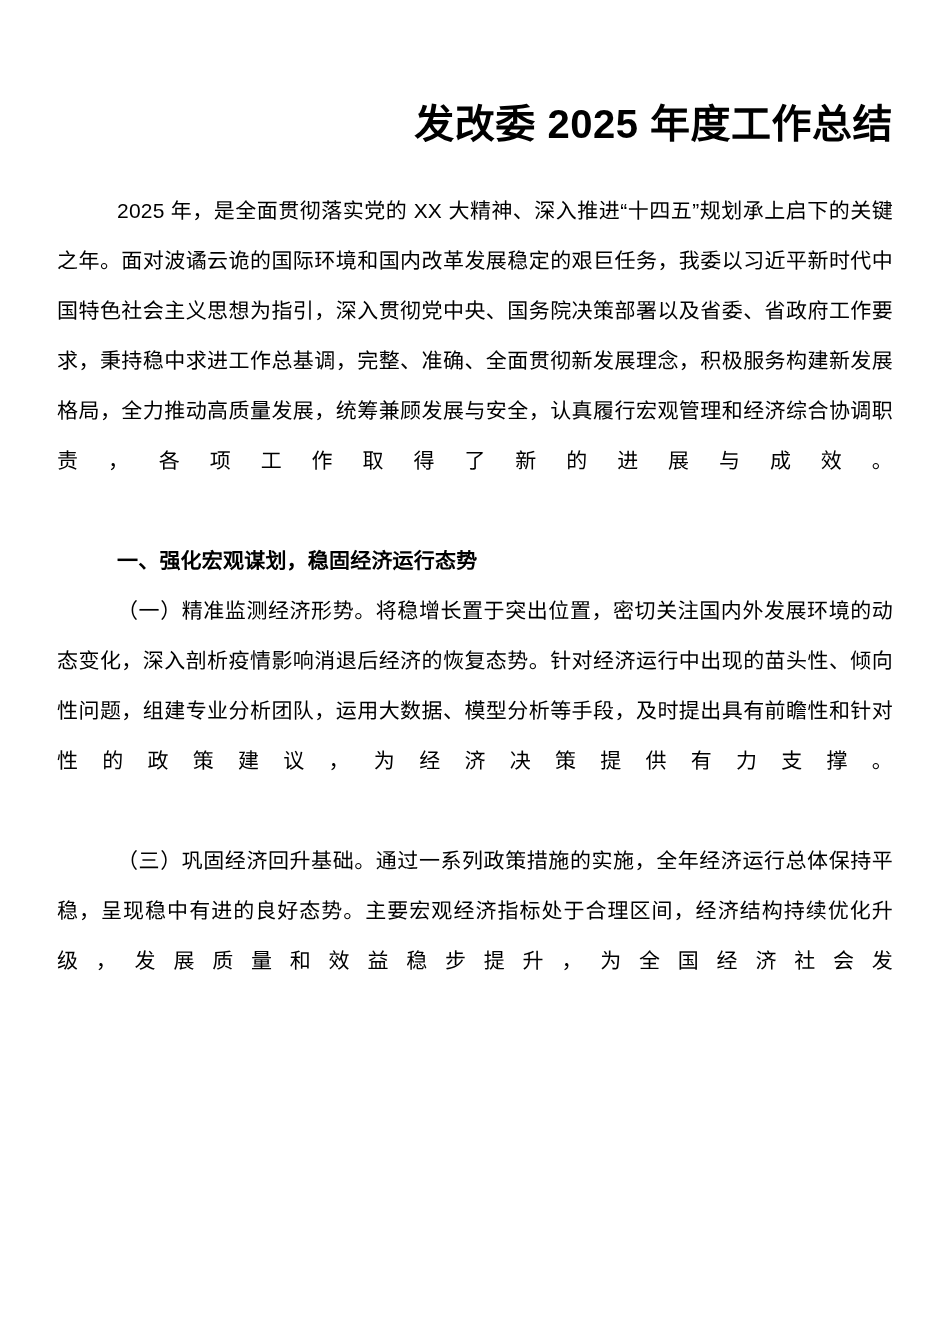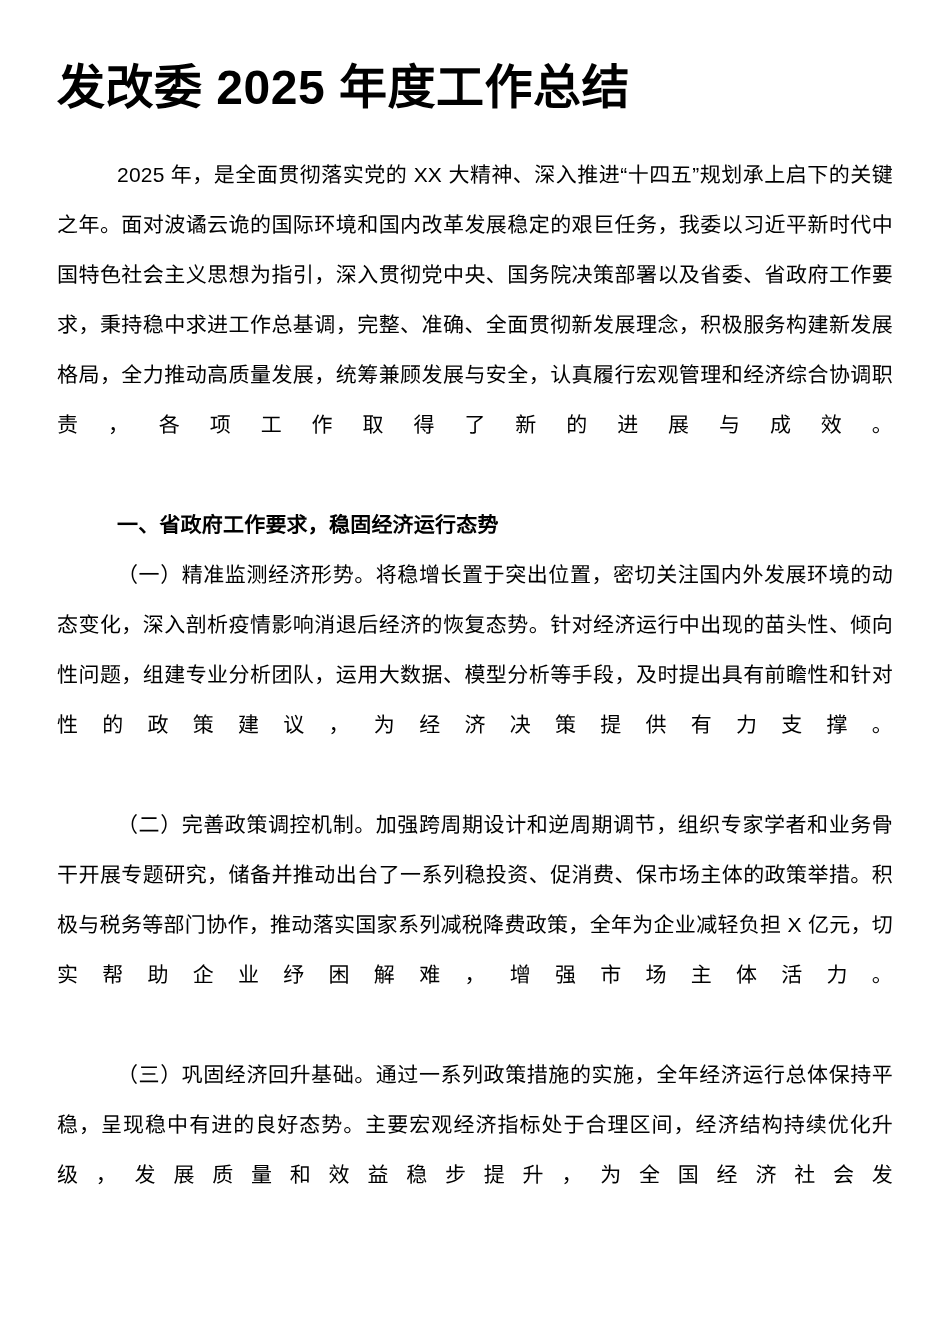--- a/index.html
+++ b/index.html
@@ -21,23 +21,23 @@
     position: relative;
     box-sizing: border-box;
     width: 950px;
     height: 1344px;
     background: #ffffff;
     padding: 0 57px;
   }
 
   .doc-title {
     margin: 0;
-    padding-top: 62px;
-    text-align: left;
-    font-size: 48px;
+    padding-top: 98px;
+    text-align: right;
+    font-size: 40px;
     line-height: 52px;
     font-weight: 700;
     letter-spacing: 0.5px;
     white-space: nowrap;
   }
 
   .body-block {
     margin-top: 36px;
   }
 
@@ -69,23 +69,22 @@
 <body>
 
 <div class="page">
 
   <h1 class="doc-title">发改委 2025 年度工作总结</h1>
 
   <div class="body-block">
 
     <p class="para">2025 年，是全面贯彻落实党的 XX 大精神、深入推进“十四五”规划承上启下的关键之年。面对波谲云诡的国际环境和国内改革发展稳定的艰巨任务，我委以习近平新时代中国特色社会主义思想为指引，深入贯彻党中央、国务院决策部署以及省委、省政府工作要求，秉持稳中求进工作总基调，完整、准确、全面贯彻新发展理念，积极服务构建新发展格局，全力推动高质量发展，统筹兼顾发展与安全，认真履行宏观管理和经济综合协调职责，各项工作取得了新的进展与成效。</p>
 
-    <p class="para heading">一、省政府工作要求，稳固经济运行态势</p>
+    <p class="para heading">一、强化宏观谋划，稳固经济运行态势</p>
 
     <p class="para">（一）精准监测经济形势。将稳增长置于突出位置，密切关注国内外发展环境的动态变化，深入剖析疫情影响消退后经济的恢复态势。针对经济运行中出现的苗头性、倾向性问题，组建专业分析团队，运用大数据、模型分析等手段，及时提出具有前瞻性和针对性的政策建议，为经济决策提供有力支撑。</p>
 
-    <p class="para">（二）完善政策调控机制。加强跨周期设计和逆周期调节，组织专家学者和业务骨干开展专题研究，储备并推动出台了一系列稳投资、促消费、保市场主体的政策举措。积极与税务等部门协作，推动落实国家系列减税降费政策，全年为企业减轻负担 X 亿元，切实帮助企业纾困解难，增强市场主体活力。</p>
 
     <p class="para">（三）巩固经济回升基础。通过一系列政策措施的实施，全年经济运行总体保持平稳，呈现稳中有进的良好态势。主要宏观经济指标处于合理区间，经济结构持续优化升级，发展质量和效益稳步提升，为全国经济社会发</p>
 
   </div>
 
 </div>
 
 </body></html>

